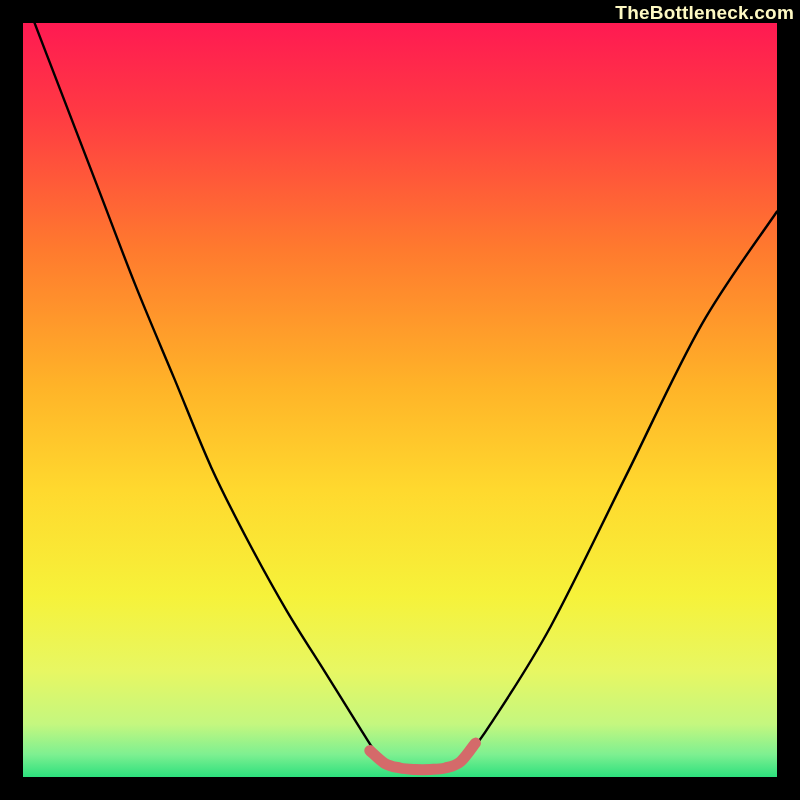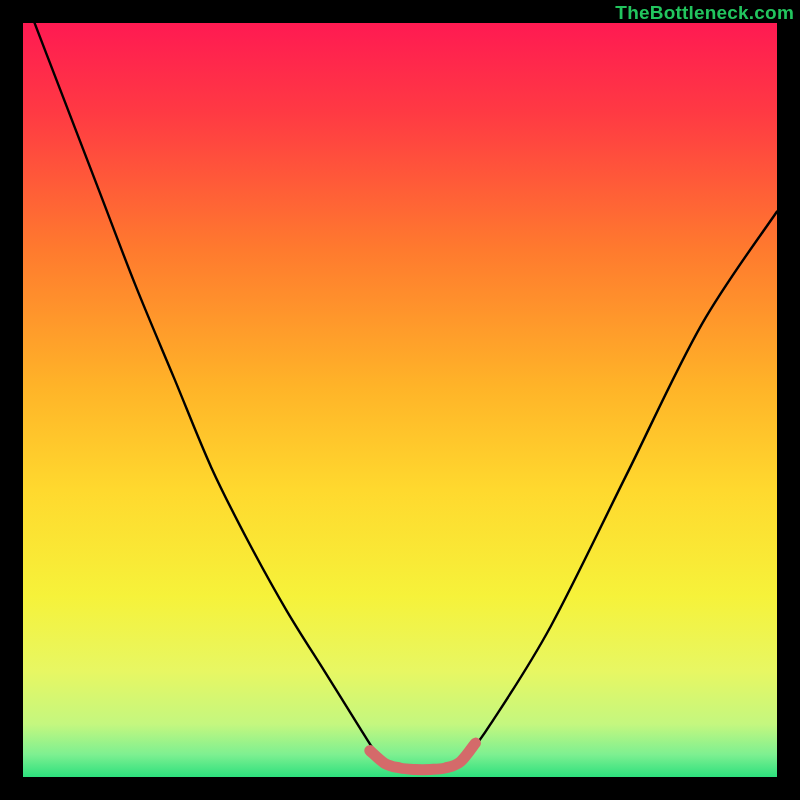--- a/index.html
+++ b/index.html
@@ -32,21 +32,21 @@
     position: absolute;
     inset: 0;
     width: 754px;
     height: 754px;
     overflow: visible;
   }
   .watermark {
     position: absolute;
     top: 2px;
     right: 6px;
-    color: #22c55e;
+    color: #fef9c3;
     font-size: 19px;
     font-weight: 600;
     letter-spacing: 0.2px;
     user-select: none;
   }
 </style>
 </head>
 <body>
 
 <div class="stage">

